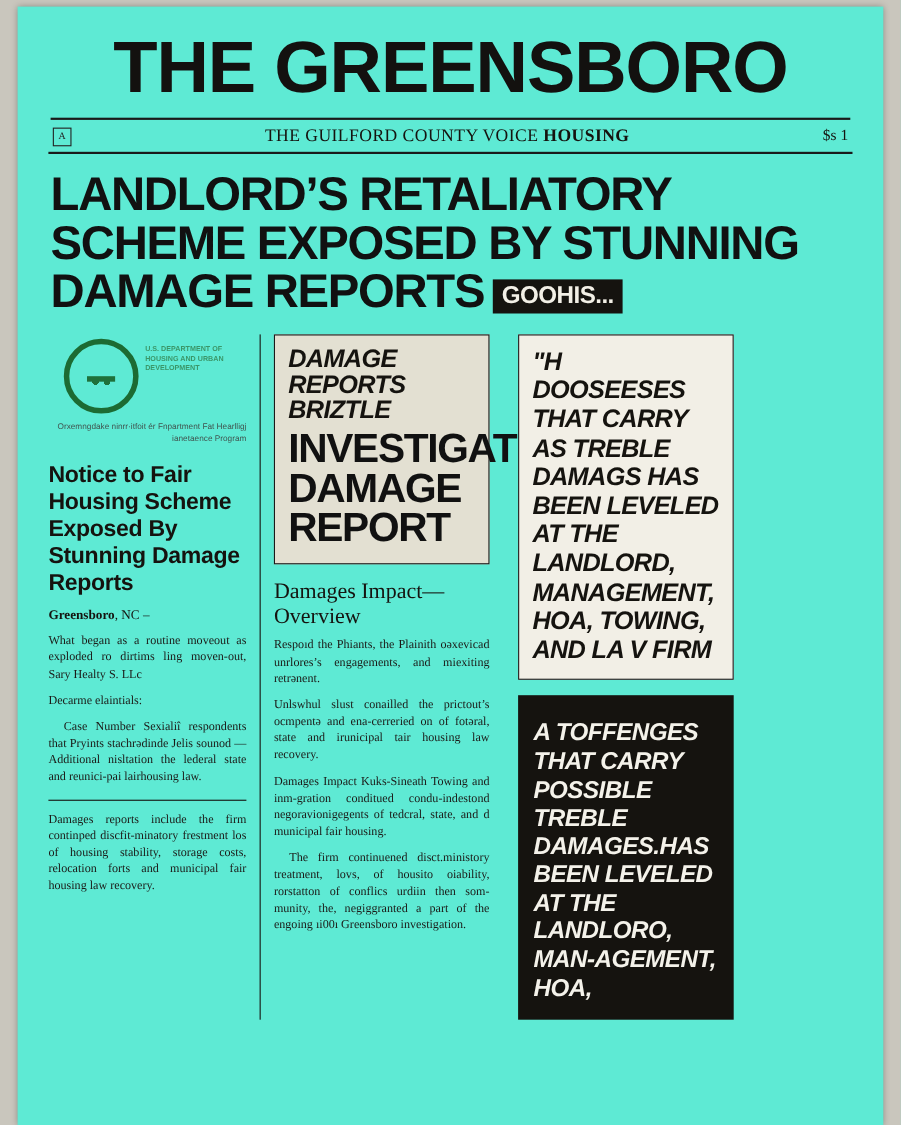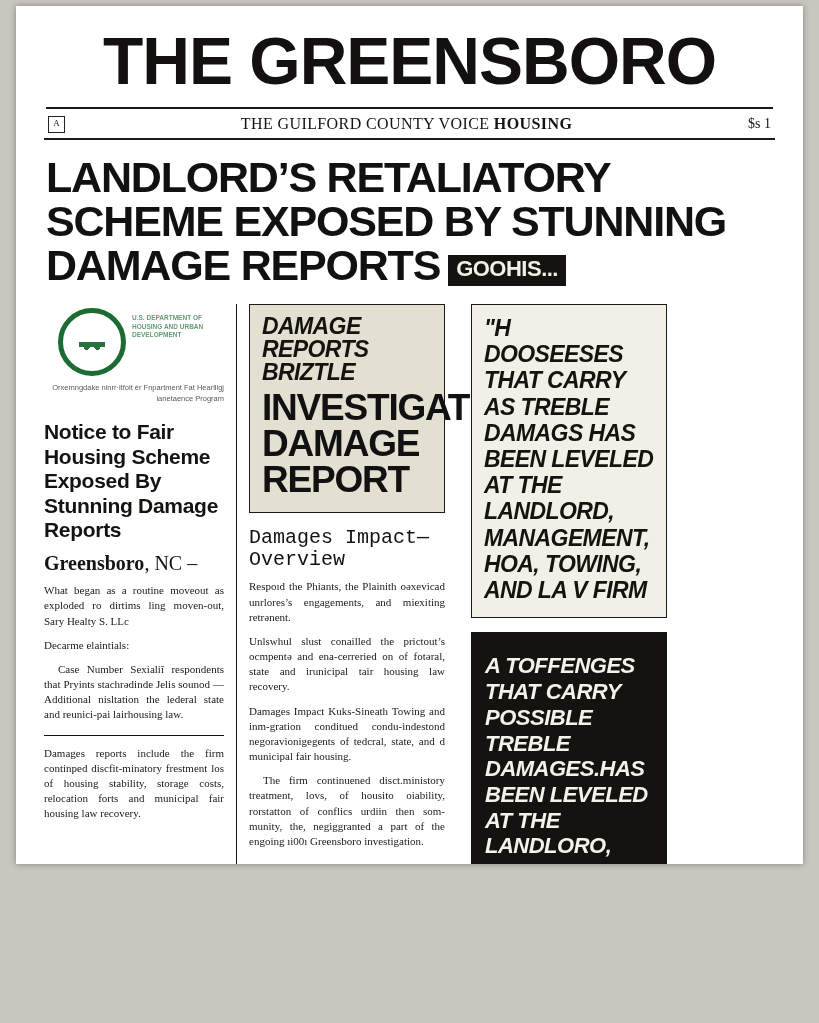--- a/index.html
+++ b/index.html
@@ -5,22 +5,22 @@
   html,body{margin:0;padding:0;}
   body{
     width:819px;height:1023px;
     background:#c9c6bd;
     font-family:"Liberation Serif", serif;
     overflow:hidden;
   }
   .page{
     position:absolute;
     left:16px;top:6px;
-    width:787px;height:858px;
-    background:#ffffff;
+    width:787px;height:1017px;
+    background:#5eead4;
     box-shadow:0 0 6px rgba(0,0,0,.35);
     overflow:hidden;
   }
   .inner{padding:24px 28px 0 28px;}
 
   
   .masthead{
     text-align:center;
     font-family:"Liberation Sans", sans-serif;
     font-weight:bold;
@@ -115,21 +115,21 @@
     font-size:7.5px;line-height:1.5;color:#3a3a38;
     text-align:right;margin-top:6px;opacity:.85;
   }
 
   .col-head{
     font-family:"Liberation Sans", sans-serif;
     font-weight:bold;font-size:21px;line-height:1.16;
     color:#15130f;margin:16px 0 10px 0;letter-spacing:-.3px;
   }
   .dateline{
-    font-size:20px;color:#15130f;margin:0 0 8px 0;
+    font-size:12px;color:#15130f;margin:0 0 8px 0;
   }
   .dateline b{font-weight:bold;}
   p.body{
     font-size:11px;line-height:1.38;color:#1b1a17;
     margin:0 0 9px 0;text-align:justify;
     hyphens:auto;
   }
   p.body.indent{text-indent:14px;}
   .hr{border-top:1.5px solid #15130f;margin:12px 0 10px 0;}
 
@@ -145,21 +145,21 @@
     font-weight:bold;font-style:italic;
     font-size:23px;letter-spacing:-.6px;color:#15130f;
     line-height:1;margin-bottom:6px;
   }
   .feature .ft{
     font-family:"Liberation Sans", sans-serif;
     font-weight:bold;font-size:37px;line-height:.97;
     letter-spacing:-1.2px;color:#111;
   }
   .mid-head{
-    font-size:20px;line-height:1.12;color:#15130f;margin:0 0 8px 0;font-family:Liberation Mono, monospace;
+    font-size:20px;line-height:1.12;color:#15130f;margin:0 0 8px 0;
   }
 
   
   .quote-box{
     border:1.5px solid #1a1a1a;
     padding:10px 12px 14px 12px;
     margin-bottom:14px;
     background:#f2efe6;
   }
   .quote-box .q{

